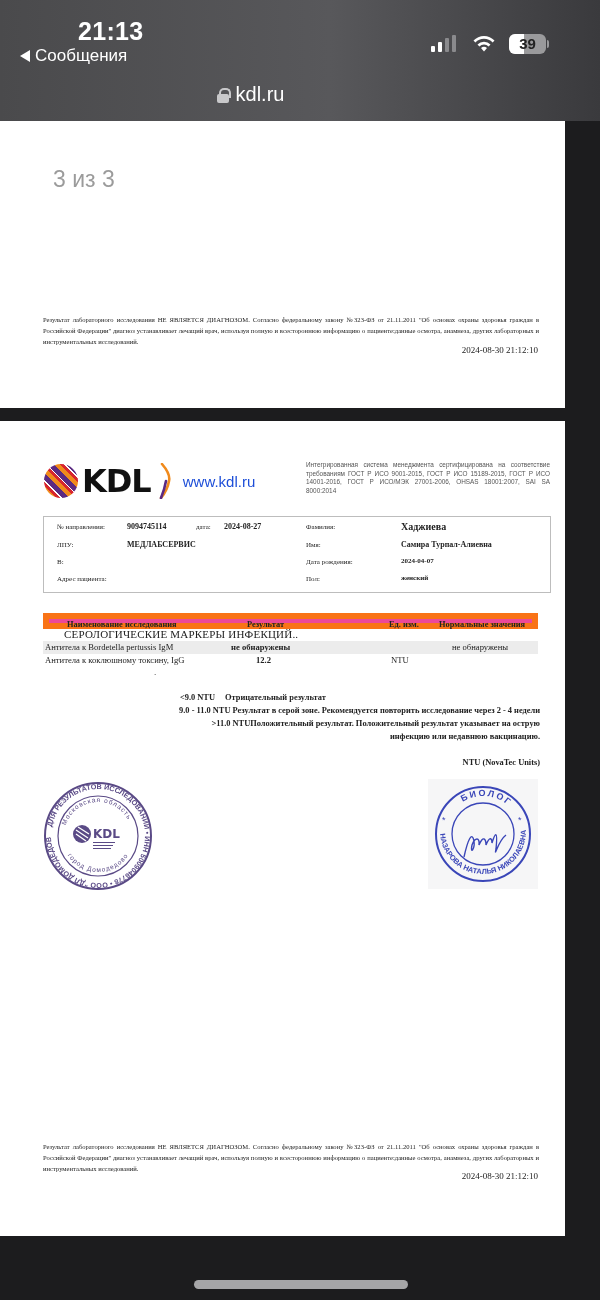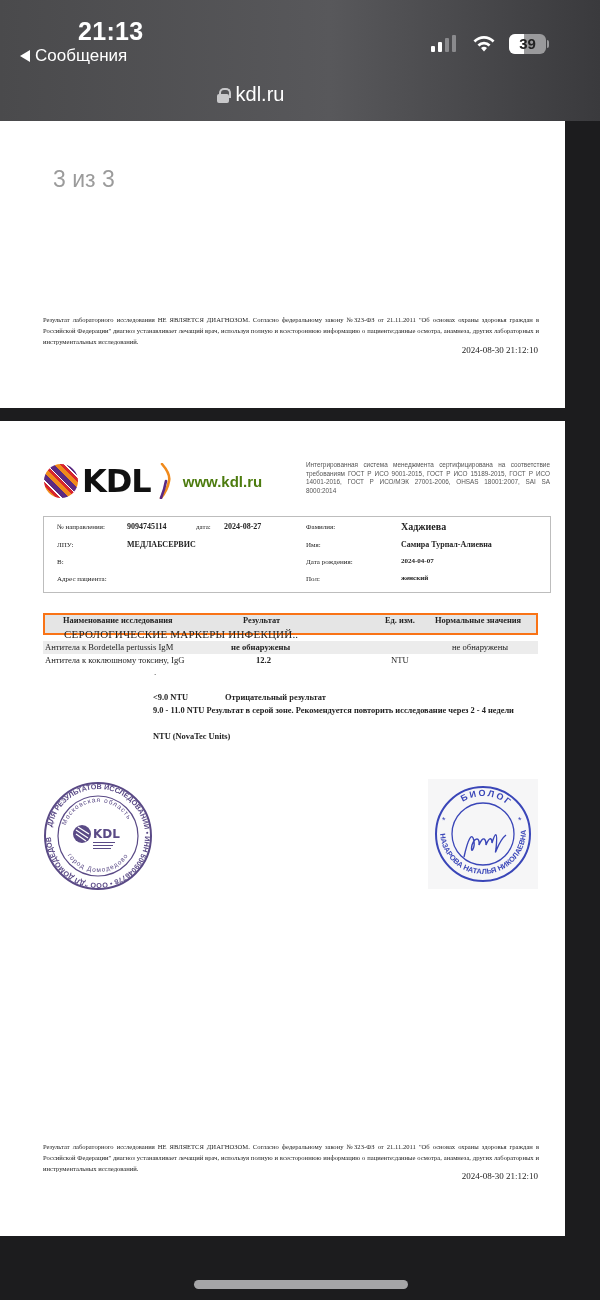--- a/index.html
+++ b/index.html
@@ -30,41 +30,41 @@
   .url .lock::after { content: ""; position: absolute; left: 0; top: 6px; width: 12px; height: 9px; background: #c8c8ca; border-radius: 2px; }
 
   
   .page { position: absolute; left: 0; width: 565px; background: #fff; padding-left: 48px; }
   .page1 { top: 121px; height: 287px; }
   .page2 { top: 421px; height: 815px; }
   .scroll-gutter { position: absolute; left: 565px; top: 121px; width: 35px; height: 1115px; background: #1c1c1e; }
 
   .page-counter { position: absolute; left: 53px; top: 45px; font-size: 23px; color: #9b9b9b; }
 
-  .serif { font-family: "Liberation Serif", serif; color: #222; }
+  .serif { font-family: "Liberation Serif", serif; color: #222; text-align: right; }
   .disclaimer { position: absolute; left: 43px; width: 496px; font-size: 6.6px; line-height: 11px; text-align: justify; }
   .stamp-ts { position: absolute; right: 27px; font-size: 9px; }
 
   
   .logo { position: absolute; left: 44px; top: 41px; display: flex; align-items: center; }
   .ball { width: 34px; height: 34px; border-radius: 50%; position: relative; overflow: hidden;
           background: repeating-linear-gradient(45deg, #5b2a82 0 5px, #f08a1c 5px 9px, #d7262f 9px 12px, #fff 12px 13px); }
   .kdl-word { font-family: "DejaVu Sans", sans-serif; font-weight: bold; font-size: 32px; color: #111; margin-left: 4px; letter-spacing: -1px; }
   .chev { width: 14px; height: 36px; margin-left: 8px; }
-  .www { font-family: "Liberation Sans", sans-serif; font-size: 15px; color: #4d7c0f; margin-left: 10px; font-weight: bold; }
+  .www { font-family: "Liberation Sans", sans-serif; font-size: 15px; color: #1d4ed8; margin-left: 10px; }
   .cert { position: absolute; left: 306px; top: 40px; width: 244px; font-size: 6.4px; line-height: 8.6px; color: #555; text-align: justify; font-family: "Liberation Sans", sans-serif; }
 
   
   .info-box { position: absolute; left: 43px; top: 95px; width: 508px; height: 77px; border: 1px solid #bdbdbd; }
   .fld { position: absolute; font-size: 7px; white-space: nowrap; }
   .fld.b { font-weight: bold; font-size: 8px; }
   .fld.bb { font-weight: bold; font-size: 10px; }
 
   
-  .t-head { position: absolute; left: 43px; top: 192px; width: 495px; height: 22px; background: #e5e5e5; border: 2px solid #f97316; }
+  .t-head { position: absolute; left: 43px; top: 192px; width: 495px; height: 16px; background: #ec4899; border: 6px solid #f97316; }
   .th { position: absolute; top: 1px; font-size: 8.4px; font-weight: bold; white-space: nowrap; }
   .section { position: absolute; left: 47px; top: 207px; font-size: 11px; font-weight: normal; letter-spacing: 0.2px; margin-left: 17px; }
   .row { position: absolute; left: 43px; width: 495px; height: 13px; }
   .row.shade { background: #ececec; }
   .td { position: absolute; top: 1px; font-size: 8.6px; white-space: nowrap; }
   .td.b { font-weight: bold; }
 
   .notes { position: absolute; left: 153px; top: 270px; width: 387px; font-size: 8.4px; line-height: 13px; font-weight: bold; }
   .notes .r { display: flex; gap: 10px; }
   .notes .k { width: 62px; flex: none; }
@@ -174,20 +174,23 @@
   <span class="dot serif">.</span>
 
   <div class="notes serif">
     <div class="r">
       <span class="k">&lt;9.0 NTU</span>
       <span>Отрицательный результат</span>
     </div>
     <div>
       <span>9.0 - 11.0 NTU</span>
       <span>Результат в серой зоне. Рекомендуется повторить исследование через 2 - 4 недели</span>
+    </div>
+    <div>
+      <span style="display:inline-block;width:62px">&gt;11.0 NTU</span><span>Положительный результат. Положительный результат указывает на острую инфекцию или недавнюю вакцинацию.</span>
     </div>
     <div style="margin-top:13px">NTU (NovaTec Units)</div>
   </div>
 
   <svg class="stamp" style="left:42px;top:360px" width="112" height="110" viewBox="0 0 112 110">
     <defs>
       <path id="outerArc" d="M56 55 m-47 0 a47 47 0 1 1 94 0 a47 47 0 1 1 -94 0"></path>
       <path id="innerArcTop" d="M56 55 m-34 0 a34 34 0 1 1 68 0"></path>
       <path id="innerArcBot" d="M20 55 a36 36 0 0 0 72 0"></path>
     </defs>

